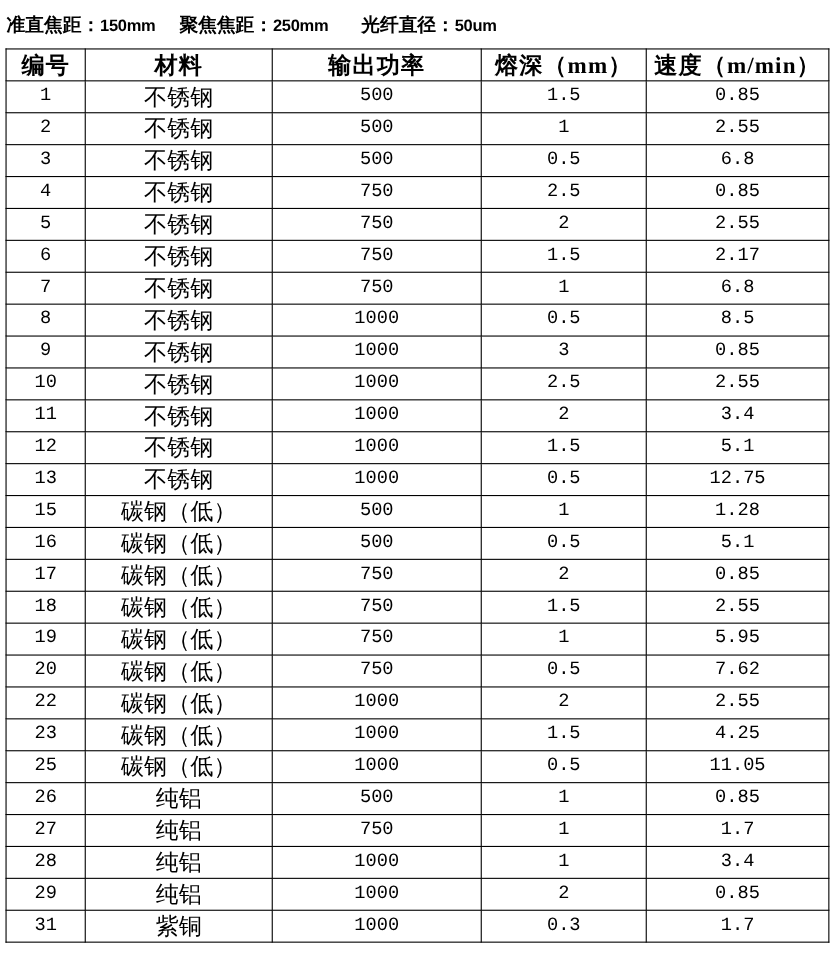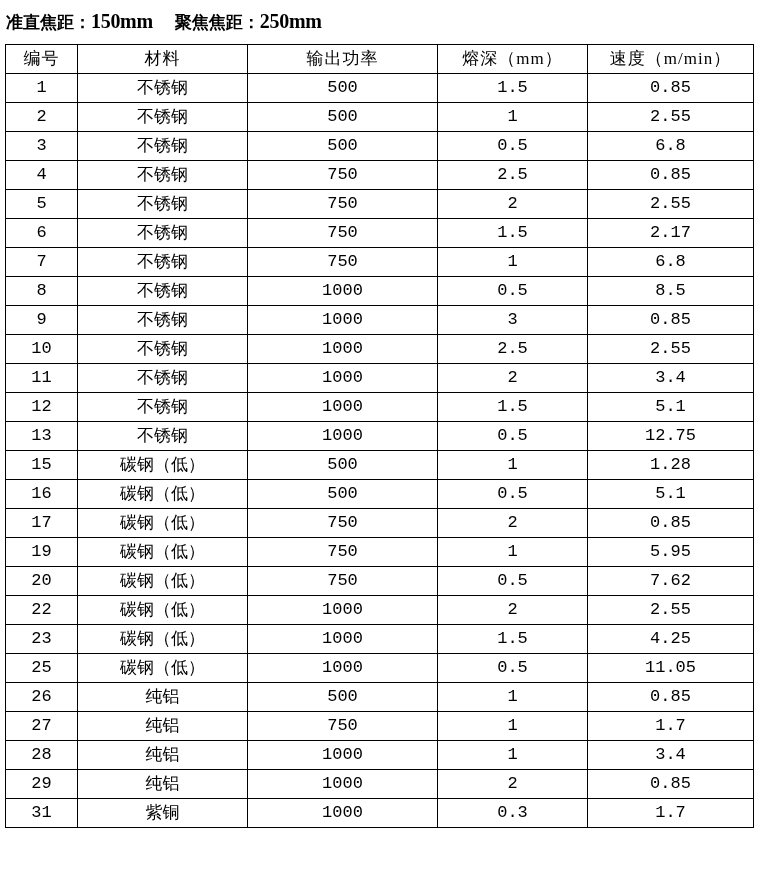--- a/index.html
+++ b/index.html
@@ -35,23 +35,23 @@
   }
   .param-item {
     display: inline-flex;
     align-items: baseline;
   }
   .param-label {
     font-size: 17px;
     font-weight: bold;
   }
   .param-value {
-    font-size: 20px;
+    font-size: 15px;
     font-weight: bold;
-    font-family: Liberation Serif, serif;
+    font-family: Liberation Sans, sans-serif;
     letter-spacing: -0.3px;
   }
   .param-gap-1 { width: 22px; }
   .param-gap-2 { width: 30px; }
   .param-gap-3 { width: 26px; }
 
   
   table.data {
     border-collapse: collapse;
     width: 748px;
@@ -62,32 +62,32 @@
     border: 1px solid #000000;
     text-align: center;
     vertical-align: middle;
     padding: 0;
     height: 28px;
     line-height: 28px;
     overflow: hidden;
     white-space: nowrap;
   }
   table.data th {
-    font-size: 17px;
-    font-weight: normal;
+    font-size: 21px;
+    font-weight: bold;
     letter-spacing: 1px;
   }
   table.data td.idx,
   table.data td.num {
     font-family: "Liberation Mono", "DejaVu Sans Mono", monospace;
     font-size: 17px;
     letter-spacing: 0px;
   }
   table.data td.mat {
-    font-size: 17px;
+    font-size: 21px;
     letter-spacing: 0px;
   }
   col.c-idx  { width: 72px; }
   col.c-mat  { width: 170px; }
   col.c-pow  { width: 190px; }
   col.c-pen  { width: 150px; }
   col.c-spd  { width: 166px; }
 </style>
 </head>
 <body>
@@ -98,20 +98,24 @@
     <span class="param-item">
       <span class="param-label">准直焦距：</span>
         <span class="param-value">150mm</span>
     </span>
     <span class="param-gap-1"></span>
     <span class="param-item">
       <span class="param-label">聚焦焦距：</span>
         <span class="param-value">250mm</span>
     </span>
     <span class="param-gap-2"></span>
+    <span class="param-item">
+      <span class="param-label">光纤直径：</span>
+        <span class="param-value">50um</span>
+    </span>
     <span class="param-gap-3"></span>
   </div>
 
   <table class="data">
     <colgroup>
       <col class="c-idx">
       <col class="c-mat">
       <col class="c-pow">
       <col class="c-pen">
       <col class="c-spd">
@@ -232,20 +236,27 @@
           <td class="num">5.1</td>
         </tr>
         <tr>
           <td class="idx">17</td>
           <td class="mat">碳钢（低）</td>
           <td class="num">750</td>
           <td class="num">2</td>
           <td class="num">0.85</td>
         </tr>
         <tr>
+          <td class="idx">18</td>
+          <td class="mat">碳钢（低）</td>
+          <td class="num">750</td>
+          <td class="num">1.5</td>
+          <td class="num">2.55</td>
+        </tr>
+        <tr>
           <td class="idx">19</td>
           <td class="mat">碳钢（低）</td>
           <td class="num">750</td>
           <td class="num">1</td>
           <td class="num">5.95</td>
         </tr>
         <tr>
           <td class="idx">20</td>
           <td class="mat">碳钢（低）</td>
           <td class="num">750</td>

